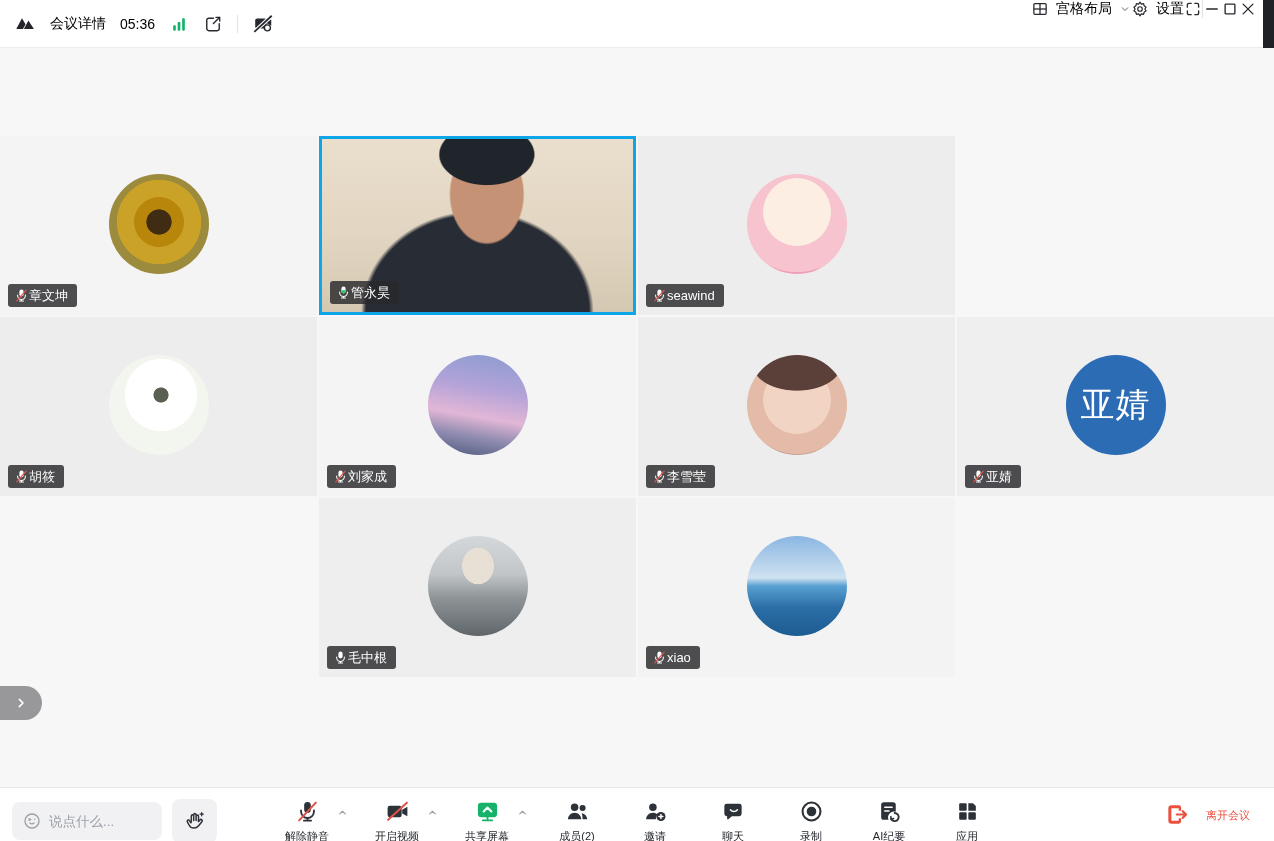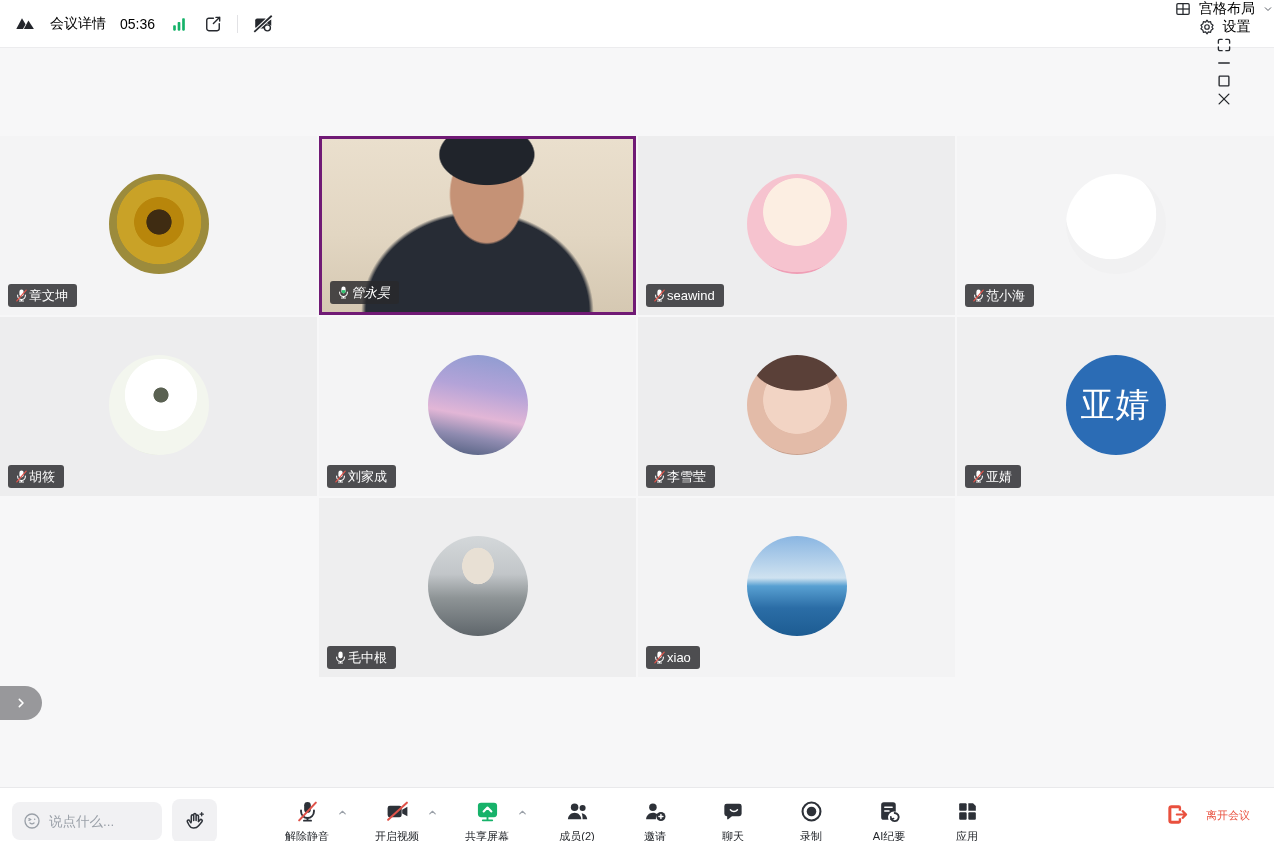--- a/index.html
+++ b/index.html
@@ -11,43 +11,42 @@
     font-family: "Liberation Sans", "DejaVu Sans", sans-serif;
     color: #26292e;
   }
   
   .titlebar {
     position:absolute; top:0; left:0; width:1274px; height:48px;
     background:#fff; border-bottom:1px solid #ececee;
     display:flex; align-items:center; justify-content:space-between; z-index:10;
   }
   .tb-left { display:flex; align-items:center; gap:14px; padding-left:14px; }
-  .tb-right{ display:flex; align-items:center; height:100%;flex-direction:column; }
+  .tb-right{ display:flex; align-items:flex-start; height:100%; }
   .tb-btn  { display:flex; align-items:center; gap:7px; cursor:default; }
   .tb-text { font-size:14px; color:#000000; white-space:nowrap; }
   .icn { display:inline-flex; align-items:center; justify-content:center; }
   .icn svg { display:block; }
   .i22 svg { width:22px; height:22px; }
   .i20 svg { width:20px; height:20px; }
   .i18 svg { width:18px; height:18px; }
   .i12 svg { width:12px; height:12px; }
   .vdiv { width:1px; height:18px; background:#e2e2e5; }
   .black-strip { width:11px; height:48px; background:#202126; margin-left:6px; }
 
   
   .grid {
     position:absolute; top:136px; left:0; width:1274px; height:541px;
     display:grid; grid-template-columns:repeat(4,1fr); grid-template-rows:repeat(3,1fr);
     gap:2px; background:transparent;
   }
   .tile { position:relative; overflow:hidden; }
   .tile.active {
-    border:3px solid #701a75;
+    border:3px solid #0ea5e9;
     box-shadow: inset 0 0 0 2px #ffffff;
-    font-style: italic;
   }
   .tile.video .video-surface{
     position:absolute; inset:0;
     background:
       radial-gradient(ellipse 78px 50px at 53% 9%,  #20242b 0 60%, transparent 62%),
       radial-gradient(ellipse 60px 80px at 53% 32%, #c59276 0 60%, transparent 63%),
       radial-gradient(ellipse 155px 135px at 50% 100%, #272c35 0 72%, transparent 75%),
       linear-gradient(180deg, #eadfcd 0%, #e2d6c2 55%, #d5c8b2 100%);
   }
   .avatar {
@@ -249,34 +248,20 @@
           <svg viewBox="0 0 24 24">
             <rect x="8.6" y="2.5" width="6.8" height="11" rx="3.4" fill="#fff"></rect>
             <path d="M5.8 11.2v.9a6.2 6.2 0 0 0 12.4 0v-.9" fill="none" stroke="#fff" stroke-width="1.7" stroke-linecap="round" stroke-linejoin="round"></path>
             <path d="M12 18.6v2.2M8.8 20.8h6.4" stroke="#fff" stroke-width="1.7" stroke-linecap="round" stroke-linejoin="round"></path>
             <line x1="4.5" y1="20.5" x2="19.5" y2="3.5" stroke="#e0534a" stroke-width="2" stroke-linecap="round"></line>
           </svg>
         </span>
       <span class="chip-name">seawind</span>
     </div>
   </div>
-    <div class="tile" style="grid-area: 1 / 4; background: rgb(244, 244, 245);">
-    <div class="avatar" style="background: radial-gradient(circle at 45% 40%, rgb(255, 255, 255) 0px, rgb(255, 255, 255) 55%, rgb(241, 241, 242) 56%, rgb(241, 241, 242) 85%, rgb(226, 226, 229) 86%, rgb(226, 226, 229) 100%);"></div>
-    <div class="chip">
-      <span class="icn chip-mic">
-          <svg viewBox="0 0 24 24">
-            <rect x="8.6" y="2.5" width="6.8" height="11" rx="3.4" fill="#fff"></rect>
-            <path d="M5.8 11.2v.9a6.2 6.2 0 0 0 12.4 0v-.9" fill="none" stroke="#fff" stroke-width="1.7" stroke-linecap="round" stroke-linejoin="round"></path>
-            <path d="M12 18.6v2.2M8.8 20.8h6.4" stroke="#fff" stroke-width="1.7" stroke-linecap="round" stroke-linejoin="round"></path>
-            <line x1="4.5" y1="20.5" x2="19.5" y2="3.5" stroke="#e0534a" stroke-width="2" stroke-linecap="round"></line>
-          </svg>
-        </span>
-      <span class="chip-name">范小海</span>
-    </div>
-  </div>
     <div class="tile" style="grid-area: 2 / 1; background: rgb(237, 237, 238);">
     <div class="avatar" style="background: radial-gradient(circle at 52% 40%, rgb(90, 97, 82) 0px, rgb(90, 97, 82) 9%, rgb(255, 255, 255) 10%, rgb(255, 255, 255) 45%, rgb(243, 246, 238) 46%, rgb(243, 246, 238) 75%, rgb(231, 238, 222) 76%, rgb(231, 238, 222) 100%);"></div>
     <div class="chip">
       <span class="icn chip-mic">
           <svg viewBox="0 0 24 24">
             <rect x="8.6" y="2.5" width="6.8" height="11" rx="3.4" fill="#fff"></rect>
             <path d="M5.8 11.2v.9a6.2 6.2 0 0 0 12.4 0v-.9" fill="none" stroke="#fff" stroke-width="1.7" stroke-linecap="round" stroke-linejoin="round"></path>
             <path d="M12 18.6v2.2M8.8 20.8h6.4" stroke="#fff" stroke-width="1.7" stroke-linecap="round" stroke-linejoin="round"></path>
             <line x1="4.5" y1="20.5" x2="19.5" y2="3.5" stroke="#e0534a" stroke-width="2" stroke-linecap="round"></line>
           </svg>

